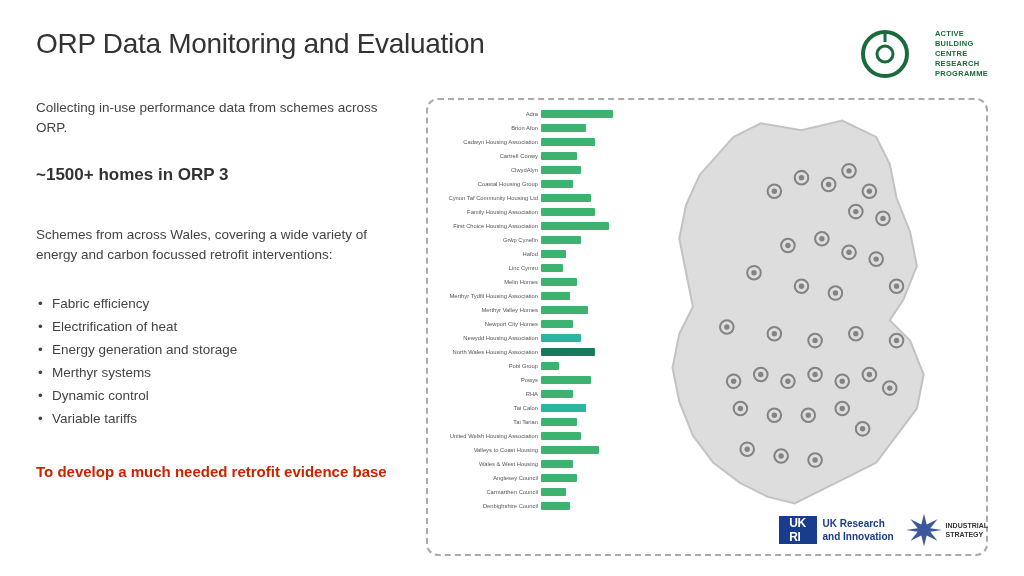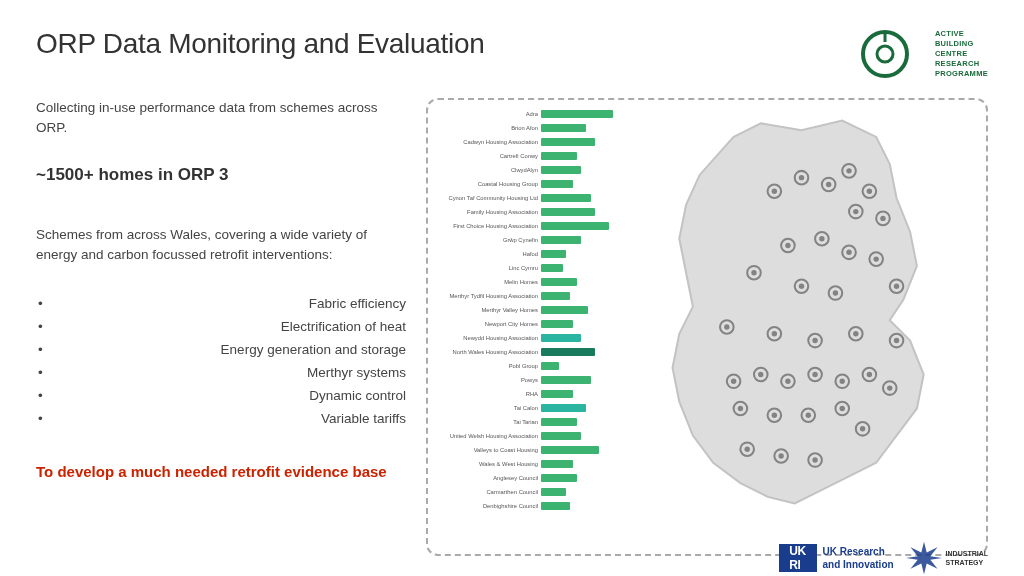--- a/index.html
+++ b/index.html
@@ -97,21 +97,20 @@
       list-style: none;
       margin-top: 4px;
     }
 
     .bullet-list li {
       font-size: 13.5px;
       color: #444;
       line-height: 1.7;
       padding-left: 16px;
       position: relative;
-      text-align: right;
     }
 
     .bullet-list li::before {
       content: '•';
       position: absolute;
       left: 2px;
       color: #444;
     }
 
     .cta-text {
@@ -187,21 +186,21 @@
     }
 
     .wales-map {
       width: 100%;
       height: 100%;
     }
 
     
     .bottom-logos {
       position: absolute;
-      bottom: 0;
+      bottom: 28px;
       right: 36px;
       display: flex;
       align-items: center;
       gap: 12px;
     }
 
     .ukri-badge {
       display: flex;
       align-items: center;
       gap: 6px;

